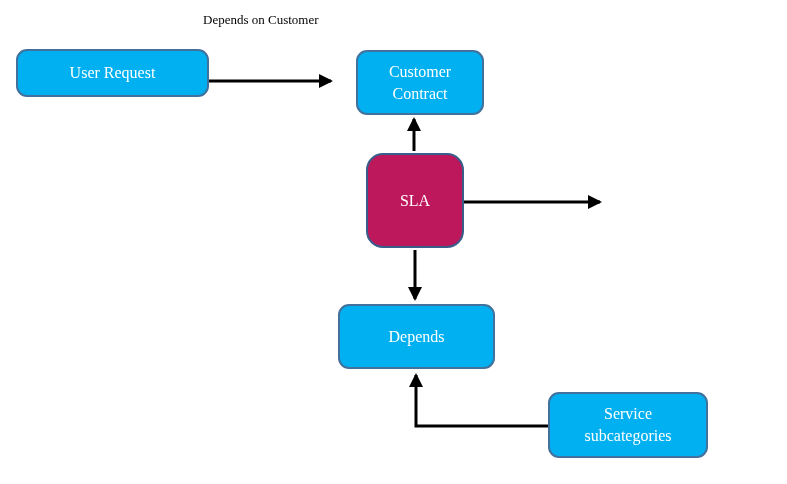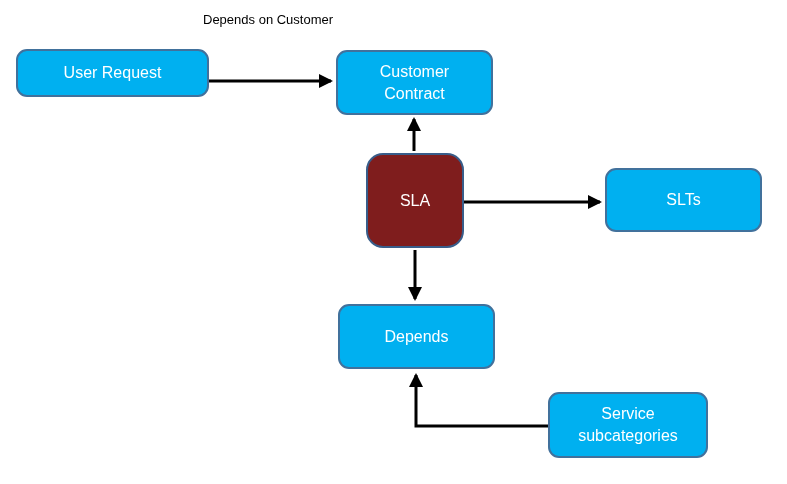--- a/index.html
+++ b/index.html
@@ -7,20 +7,21 @@
     padding: 0;
     background: #ffffff;
     font-family: "Liberation Sans", sans-serif;
   }
   .canvas {
     position: relative;
     width: 787px;
     height: 484px;
     background: #ffffff;
     overflow: hidden;
+    font-family: Liberation Serif, serif;
   }
   .edge-layer {
     position: absolute;
     left: 0;
     top: 0;
     width: 787px;
     height: 484px;
     pointer-events: none;
   }
   .node {
@@ -31,24 +32,24 @@
     text-align: center;
     box-sizing: border-box;
     background: #00b0f0;
     border: 2px solid #41719c;
     border-radius: 11px;
     color: #ffffff;
     font-size: 16px;
     line-height: 1.35;
   }
   .node-user-request       { left: 16px;  top: 49px;  width: 193px; height: 48px; }
-  .node-customer-contract  { left: 336px; top: 50px;  width: 157px; height: 65px; padding: 0 28px; }
+  .node-customer-contract  { left: 356px; top: 50px;  width: 128px; height: 65px; padding: 0 28px; }
   .node-sla {
     left: 366px; top: 153px; width: 98px; height: 95px;
-    background: #7f1d1d;
+    background: #be185d;
     border: 2px solid #385d8a;
     border-radius: 17px;
   }
   .node-slts               { left: 605px; top: 168px; width: 157px; height: 64px; }
   .node-services           { left: 338px; top: 304px; width: 157px; height: 65px; }
   .node-service-subcats    { left: 548px; top: 392px; width: 160px; height: 66px; padding: 0 12px; }
   .annotation {
     position: absolute;
     left: 203px;
     top: 12px;
@@ -87,23 +88,20 @@
   </div>
 
   <div class="node node-customer-contract">
     <span>Customer Contract</span>
   </div>
 
   <div class="node node-sla">
     <span>SLA</span>
   </div>
 
-  <div class="node node-slts">
-    <span>SLTs</span>
-  </div>
 
   <div class="node node-services">
     <span>Depends</span>
   </div>
 
   <div class="node node-service-subcats">
     <span>Service subcategories</span>
   </div>
 
 </div>

